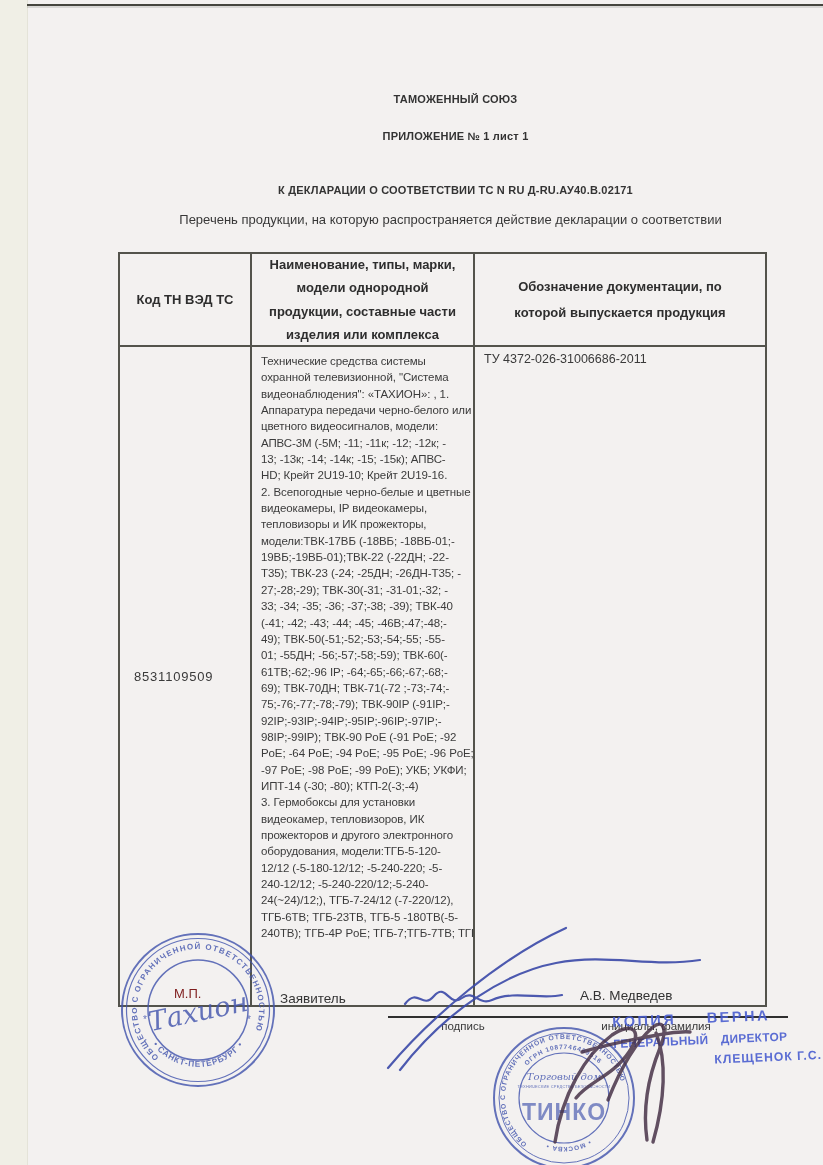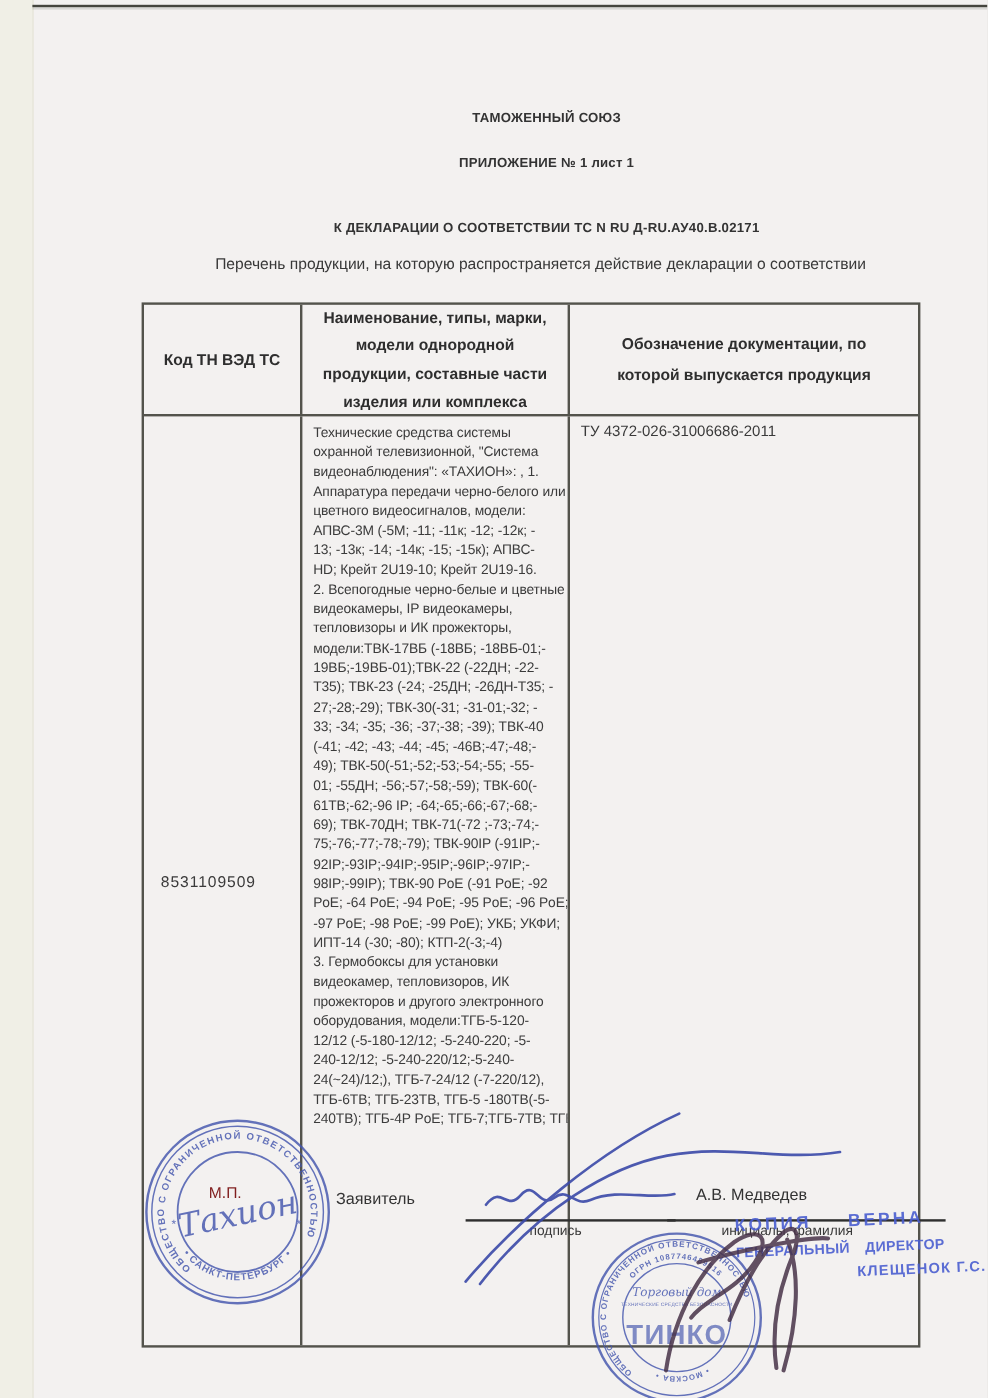--- a/index.html
+++ b/index.html
@@ -15,21 +15,21 @@
   .tbl{position:absolute;left:118px;top:252px;border:2px solid #53534c;z-index:1;}
   .trow{display:flex;}
   .cell{box-sizing:border-box;}
   .c1{width:132px;} .c2{width:223px;} .c3{width:290px;}
   .c1,.c2{border-right:2px solid #53534c;}
   .thead .cell{height:91px;display:flex;align-items:center;justify-content:center;text-align:center;
                font-weight:bold;font-size:13px;color:#2e2e2e;}
   .thead{border-bottom:2px solid #53534c;}
   .th2{line-height:1.78;padding:0 14px;}
   .th3{line-height:1.95;padding:0 26px;}
-  .tbody .cell{height:774px;}
+  .tbody .cell{height:658px;}
   .code-cell{display:flex;align-items:center;padding-left:14px;font-size:13px;letter-spacing:.8px;color:#3a3a3a;}
   .desc-cell{padding:6px 2px 0 9px;overflow:hidden;}
   .desc-line{font-size:11.5px;line-height:16.35px;white-space:nowrap;letter-spacing:-.1px;color:#3b3b3b;}
   .doc-cell{padding:5px 6px 0 9px;font-size:12.5px;color:#3a3a3a;}
   
   .seal-mark{position:absolute;left:174px;top:986px;font-size:13px;color:#7f1d1d;z-index:2;}
   .applicant{position:absolute;left:280px;top:991px;font-size:13.5px;color:#343434;z-index:2;}
   .sig-line{position:absolute;top:1016px;height:2px;background:#2f2f2f;z-index:2;}
   .line-sign{left:388px;width:175px;}
   .line-name{left:556px;width:232px;}

